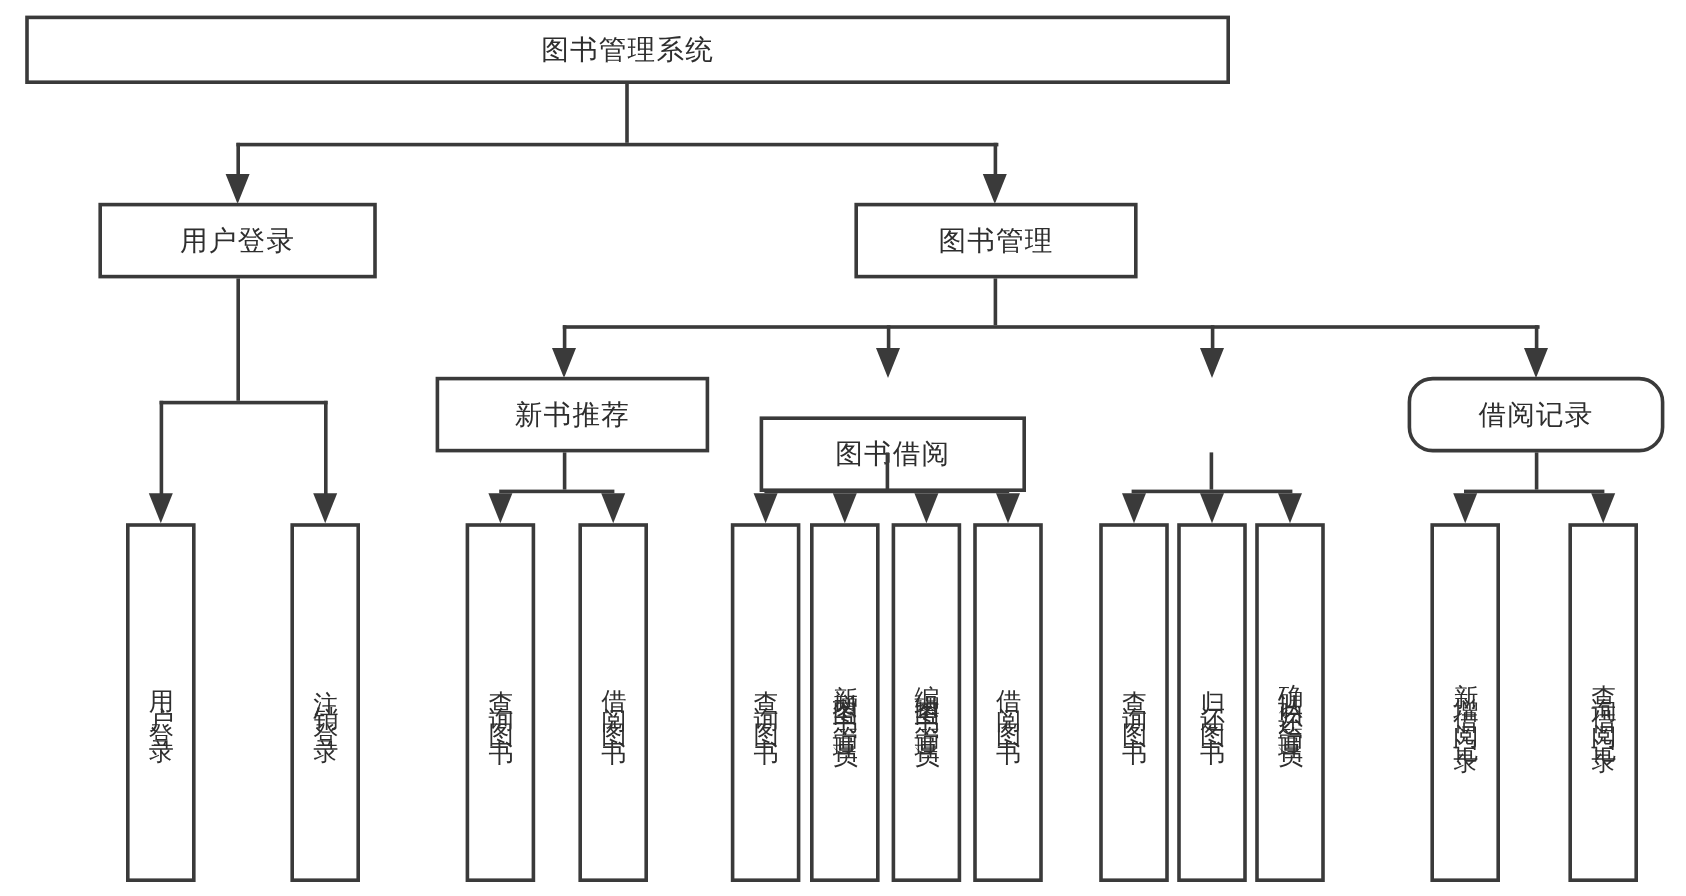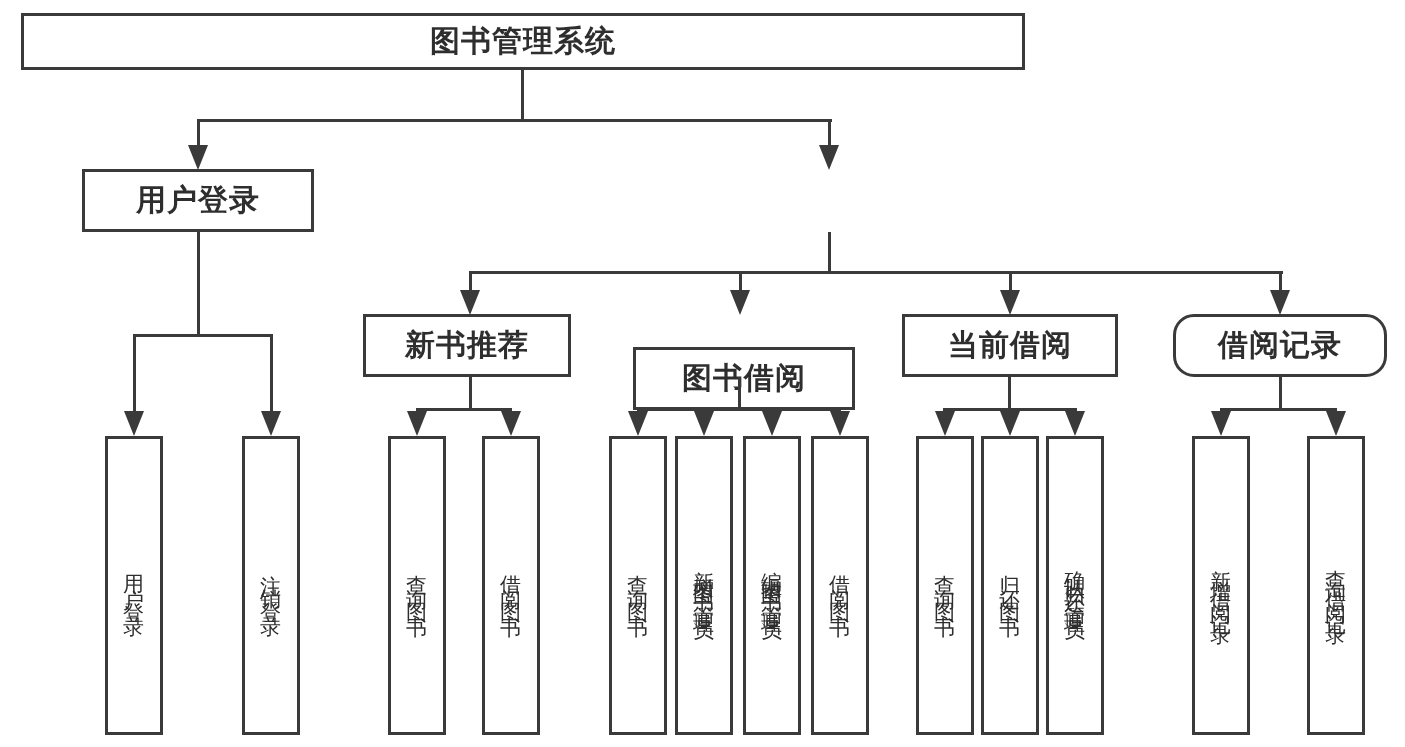--- a/index.html
+++ b/index.html
@@ -21,22 +21,22 @@
   .box{
     position:absolute;
     background:#fff;
     border:3px solid var(--line);
     display:flex;
     align-items:center;
     justify-content:center;
   }
   .box .lbl{
     color:var(--text);
-    font-size:30px;
-    font-weight:700;
+    font-size:23px;
+    font-weight:400;
     letter-spacing:1px;
     white-space:nowrap;
   }
   .box.tall .lbl{
     writing-mode:vertical-rl;
     text-orientation:mixed;
     font-size:21px;
     font-weight:500;
     letter-spacing:14px;
     white-space:nowrap;
@@ -74,47 +74,47 @@
   <div class="vline" style="left:521px;top:70px;height:49px;"></div>
   <div class="hline" style="left:197px;top:119px;width:635px;"></div>
   <div class="vline" style="left:197px;top:119px;height:28px;"></div>
   <div class="tri" style="left:188px;top:145px;"></div>
   <div class="vline" style="left:828px;top:119px;height:28px;"></div>
   <div class="tri" style="left:819px;top:145px;"></div>
 
   <div class="box" style="left:82px;top:169px;width:232px;height:63px;">
     <span class="lbl">用户登录</span>
   </div>
+  <div class="box" style="left:712px;top:169px;width:236px;height:63px;">
+    <span class="lbl">图书管理</span>
+  </div>
 
   <div class="vline" style="left:197px;top:232px;height:102px;"></div>
   <div class="hline" style="left:133px;top:334px;width:140px;"></div>
   <div class="vline" style="left:133px;top:334px;height:78px;"></div>
   <div class="tri" style="left:124px;top:411px;"></div>
   <div class="vline" style="left:270px;top:334px;height:78px;"></div>
   <div class="tri" style="left:261px;top:411px;"></div>
 
   <div class="vline" style="left:828px;top:232px;height:39px;"></div>
   <div class="hline" style="left:469px;top:271px;width:814px;"></div>
   <div class="vline" style="left:469px;top:271px;height:20px;"></div>
   <div class="tri" style="left:460px;top:290px;"></div>
   <div class="vline" style="left:739px;top:271px;height:20px;"></div>
   <div class="tri" style="left:730px;top:290px;"></div>
   <div class="vline" style="left:1009px;top:271px;height:20px;"></div>
   <div class="tri" style="left:1000px;top:290px;"></div>
   <div class="vline" style="left:1279px;top:271px;height:20px;"></div>
   <div class="tri" style="left:1270px;top:290px;"></div>
 
-  <div class="box" style="left:363px;top:314px;width:208px;height:63px;text-align:center;">
+  <div class="box" style="left:363px;top:314px;width:228px;height:63px;text-align:center;">
     <span class="lbl">新书推荐</span>
   </div>
   <div class="box" style="left:633px;top:314px;width:222px;height:63px;margin-top:33px;">
     <span class="lbl">图书借阅</span>
-  </div>
-  <div class="box" style="left:902px;top:314px;width:216px;height:63px;">
-    <span class="lbl">当前借阅</span>
   </div>
   <div class="box" style="left:1173px;top:314px;width:214px;height:63px;border-radius:21px;">
     <span class="lbl">借阅记录</span>
   </div>
 
   <div class="vline" style="left:469px;top:377px;height:31px;"></div>
   <div class="hline" style="left:416px;top:408px;width:96px;"></div>
   <div class="tri" style="left:407px;top:411px;"></div>
   <div class="tri" style="left:501px;top:411px;"></div>
 

